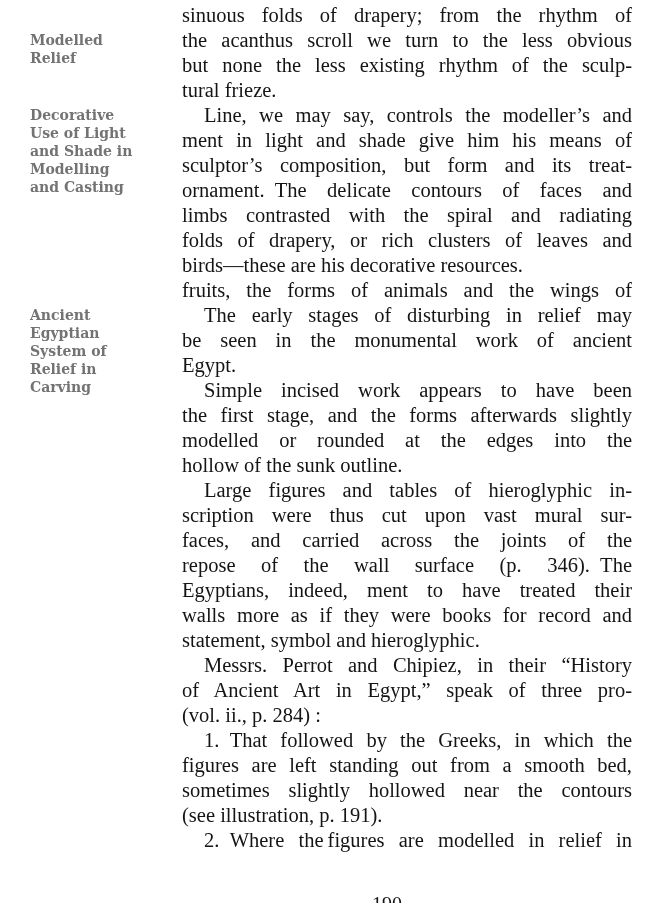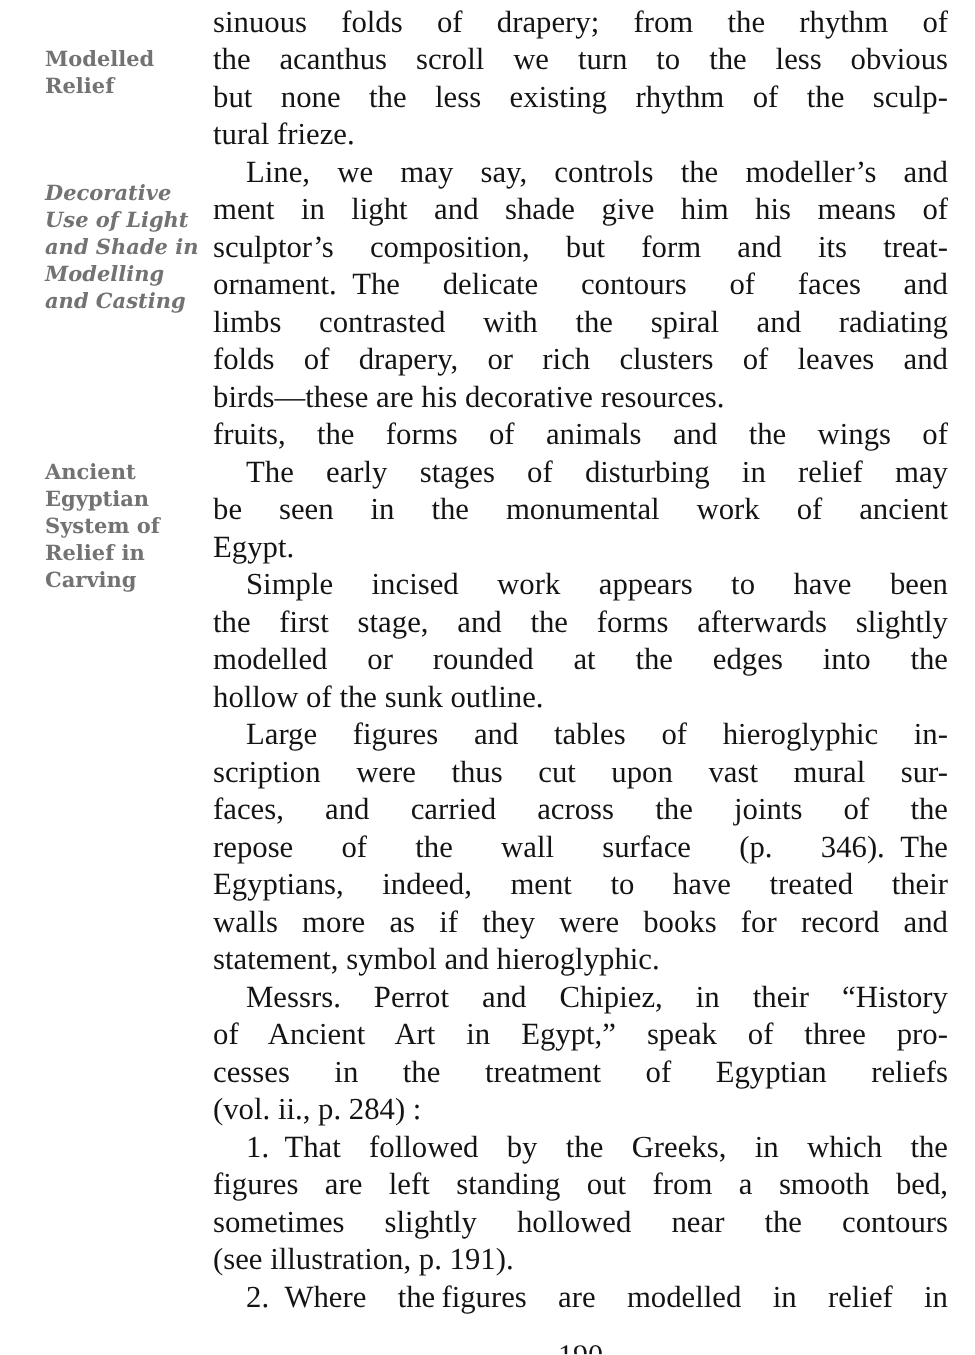--- a/index.html
+++ b/index.html
@@ -39,20 +39,21 @@
     width: 490px;
   }
   .line {
     height: 25px;
     line-height: 25px;
     font-size: 20.5px;
     text-align: justify;
     text-align-last: justify;
     overflow: hidden;
     white-space: normal;
+    margin-left: 40px;
   }
   .line.end {
     text-align-last: left;
   }
   .line.indent {
     text-indent: 22px;
   }
   
   .pagenum-clip {
     position: absolute;
@@ -73,21 +74,21 @@
 </head>
 <body>
 
 <div class="page">
 
   <div id="margin-notes">
       <div class="margin-note" style="top: 31px;">
         <div class="mn-line">Modelled</div>
         <div class="mn-line">Relief</div>
       </div>
-      <div class="margin-note" style="top: 120px; font-style: italic;">
+      <div class="margin-note" style="top: 106px;">
         <div class="mn-line">Decorative</div>
         <div class="mn-line">Use of Light</div>
         <div class="mn-line">and Shade in</div>
         <div class="mn-line">Modelling</div>
         <div class="mn-line">and Casting</div>
       </div>
       <div class="margin-note" style="top: 306px;">
         <div class="mn-line">Ancient</div>
         <div class="mn-line">Egyptian</div>
         <div class="mn-line">System of</div>
@@ -118,21 +119,20 @@
       <div class="line end">hollow of the sunk outline.</div>
       <div class="line indent">Large figures and tables of hieroglyphic in-</div>
       <div class="line">scription were thus cut upon vast mural sur-</div>
       <div class="line">faces, and carried across the joints of the</div>
       <div class="line">repose of the wall surface (p. 346). The</div>
       <div class="line">Egyptians, indeed, ment to have treated their</div>
       <div class="line">walls more as if they were books for record and</div>
       <div class="line end">statement, symbol and hieroglyphic.</div>
       <div class="line indent">Messrs. Perrot and Chipiez, in their “History</div>
       <div class="line">of Ancient Art in Egypt,” speak of three pro-</div>
-      <div class="line">cesses in the treatment of Egyptian reliefs</div>
       <div class="line end">(vol. ii., p. 284) :</div>
       <div class="line indent">1. That followed by the Greeks, in which the</div>
       <div class="line">figures are left standing out from a smooth bed,</div>
       <div class="line">sometimes slightly hollowed near the contours</div>
       <div class="line end">(see illustration, p. 191).</div>
       <div class="line indent">2. Where the figures are modelled in relief in</div>
     </div>
 
   <div class="pagenum-clip">
     <span class="pagenum">190</span>

